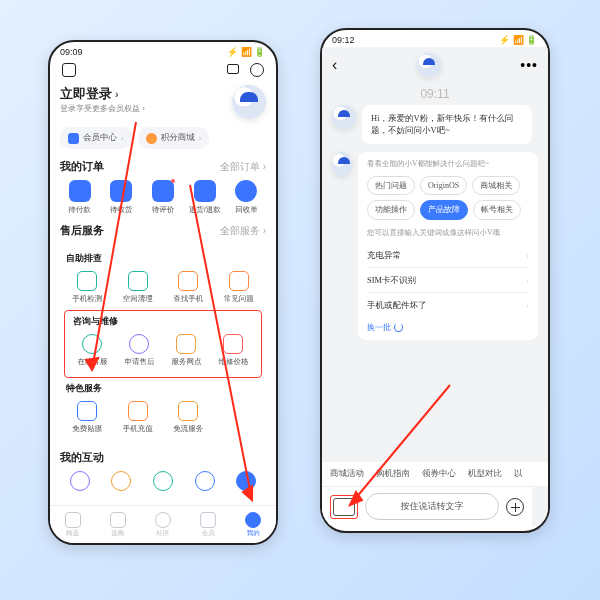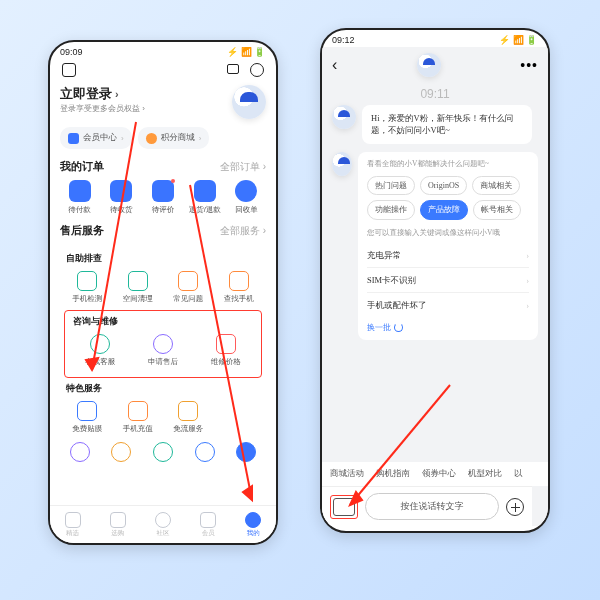--- a/index.html
+++ b/index.html
@@ -189,39 +189,43 @@
         <div class="i4">
             <div class="oic teal"></div>
             <div class="lbl">手机检测</div>
           </div>
         <div class="i4">
             <div class="oic teal"></div>
             <div class="lbl">空间清理</div>
           </div>
         <div class="i4">
             <div class="oic orange"></div>
+            <div class="lbl">查找手机</div>
+          </div>
+        <div class="i4">
+            <div class="oic orange"></div>
             <div class="lbl">常见问题</div>
-          </div>
-        <div class="i4">
-            <div class="oic orange"></div>
-            <div class="lbl">查找手机</div>
           </div>
       </div>
       <div class="hlbox">
         <div class="subhead">咨询与维修</div>
         <div class="row4">
           <div class="i4">
               <div class="oic teal" style="border-radius:50%;"></div>
               <div class="lbl">在线客服</div>
             </div>
           <div class="i4">
               <div class="oic purple"></div>
               <div class="lbl">申请售后</div>
             </div>
           <div class="i4">
+              <div class="oic gold"></div>
+              <div class="lbl">服务网点</div>
+            </div>
+          <div class="i4">
               <div class="oic red"></div>
               <div class="lbl">维修价格</div>
             </div>
         </div>
       </div>
       <div class="subhead">特色服务</div>
       <div class="row4">
         <div class="i4">
             <div class="oic blue"></div>
             <div class="lbl">免费贴膜</div>
@@ -231,20 +235,23 @@
             <div class="lbl">手机充值</div>
           </div>
         <div class="i4">
             <div class="oic gold"></div>
             <div class="lbl">免流服务</div>
           </div>
         <div class="i4"></div>
       </div>
     </div>
 
+    <div class="sec-head" style="margin-top:8px;">
+      <span class="t">我的互动</span>
+    </div>
     <div class="row5" style="margin-bottom:0;">
       <div class="item5">
           <div class="oic purple" style="margin:0 auto 2px;"></div>
         </div>
       <div class="item5">
           <div class="oic gold" style="border-radius:50%;margin:0 auto 2px;"></div>
         </div>
       <div class="item5">
           <div class="oic teal" style="border-radius:50%;margin:0 auto 2px;"></div>
         </div>

